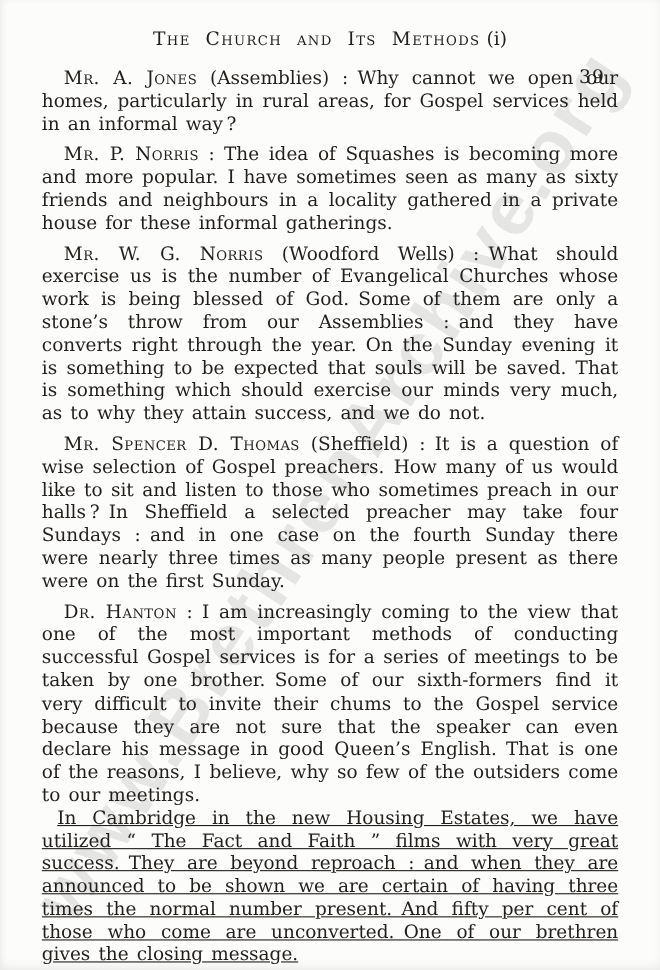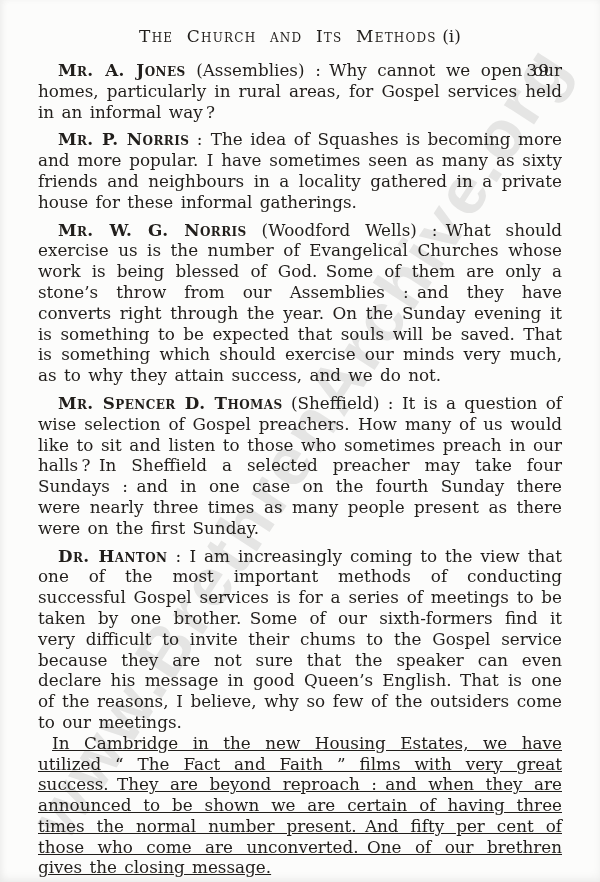--- a/index.html
+++ b/index.html
@@ -61,21 +61,20 @@
     text-indent: 20px;
   }
   .para.continuation {
     margin-top: 0;
     text-indent: 14px;
     text-decoration: underline;
   }
   .speaker {
     font-variant: small-caps;
     letter-spacing: 0.4px;
-    font-weight: bold;
   }
 </style>
 </head>
 <body>
 
 <div class="page">
 
   <div class="watermark">www.BrethrenArchive.org</div>
 
   <div class="header">

